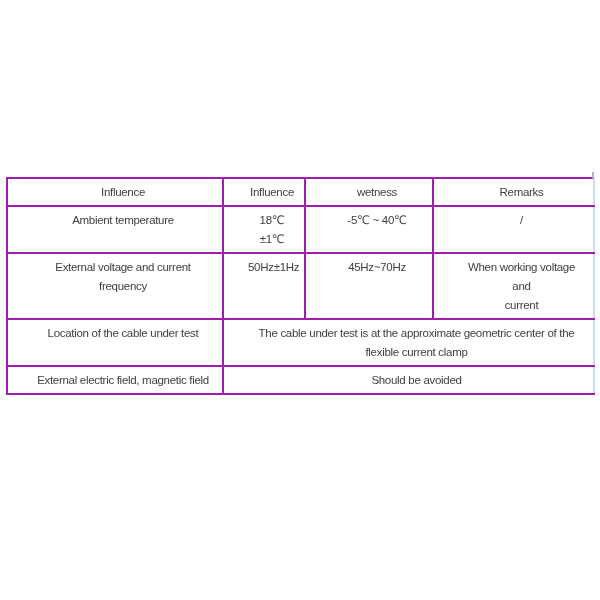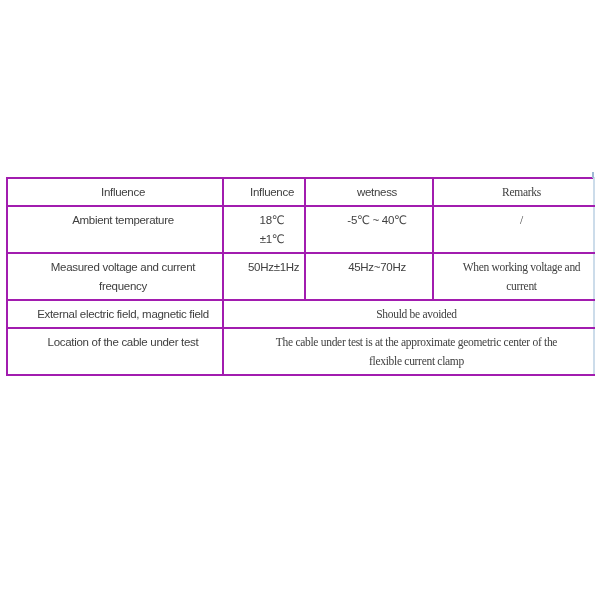--- a/index.html
+++ b/index.html
@@ -29,21 +29,20 @@
     font-weight: 400;
     text-align: center;
     vertical-align: top;
     padding: 4px 8px 3px 24px;
     line-height: 19px;
     white-space: pre-line;
     overflow: hidden;
   }
   .spec th:last-child, .spec td:last-child {
     border-right-color: #ccdcea;
-    font-family: Liberation Serif, serif;
   }
   .right-edge-cap {
     position: absolute;
     left: 592px; top: 172px;
     width: 2px; height: 6px;
     background: #9fb9d4;
   }
 </style>
 </head>
 <body>
@@ -66,33 +65,33 @@
       </tr>
     </thead>
     <tbody>
       <tr style="height:39px">
         <td>Ambient temperature</td>
         <td>18℃±1℃</td>
         <td>-5℃ ~ 40℃</td>
         <td>/</td>
       </tr>
       <tr style="height:43px">
-        <td>Measured voltage and current frequency</td>
+        <td>External voltage and current frequency</td>
         <td>50Hz±1Hz</td>
         <td>45Hz~70Hz</td>
         <td>When working voltage and
 current</td>
       </tr>
-      <tr style="height:26px">
-        <td>External electric field, magnetic field</td>
-        <td colspan="3">Should be avoided</td>
-      </tr>
       <tr style="height:43px">
         <td>Location of the cable under test</td>
         <td colspan="3">The cable under test is at the approximate geometric center of the
 flexible current clamp</td>
+      </tr>
+      <tr style="height:26px">
+        <td>External electric field, magnetic field</td>
+        <td colspan="3">Should be avoided</td>
       </tr>
     </tbody>
   </table>
 
   <div class="right-edge-cap"></div>
 
 </div>
 
 </body></html>

